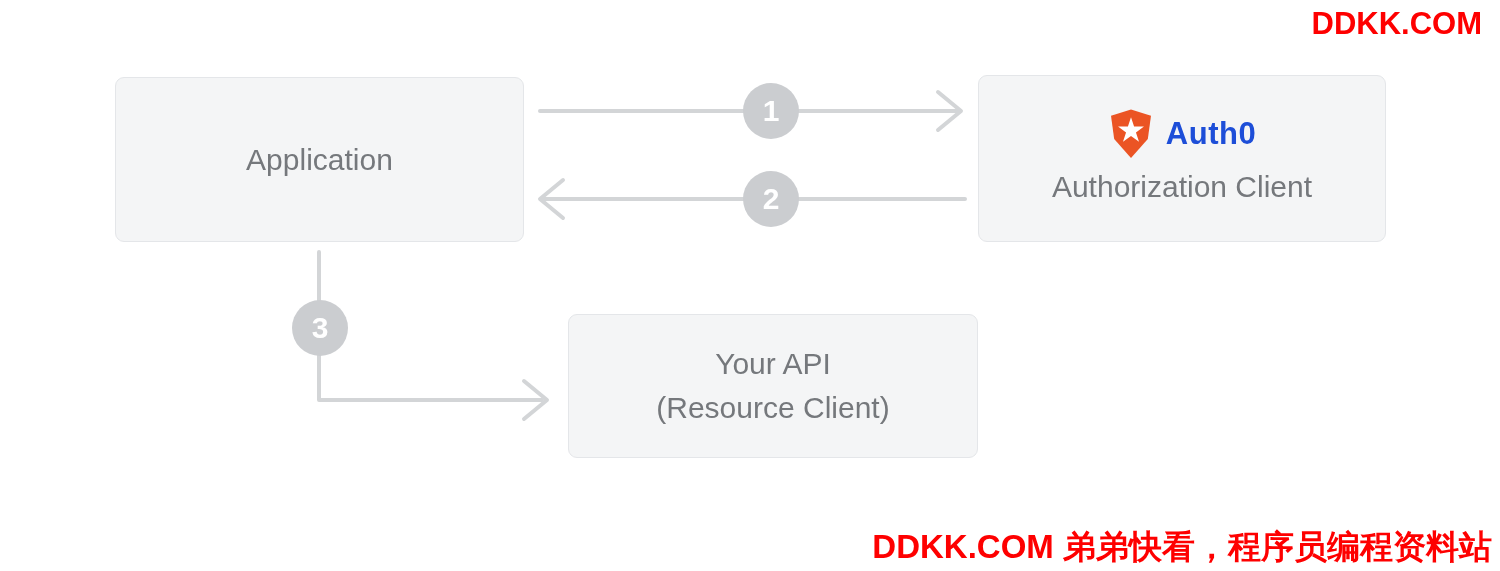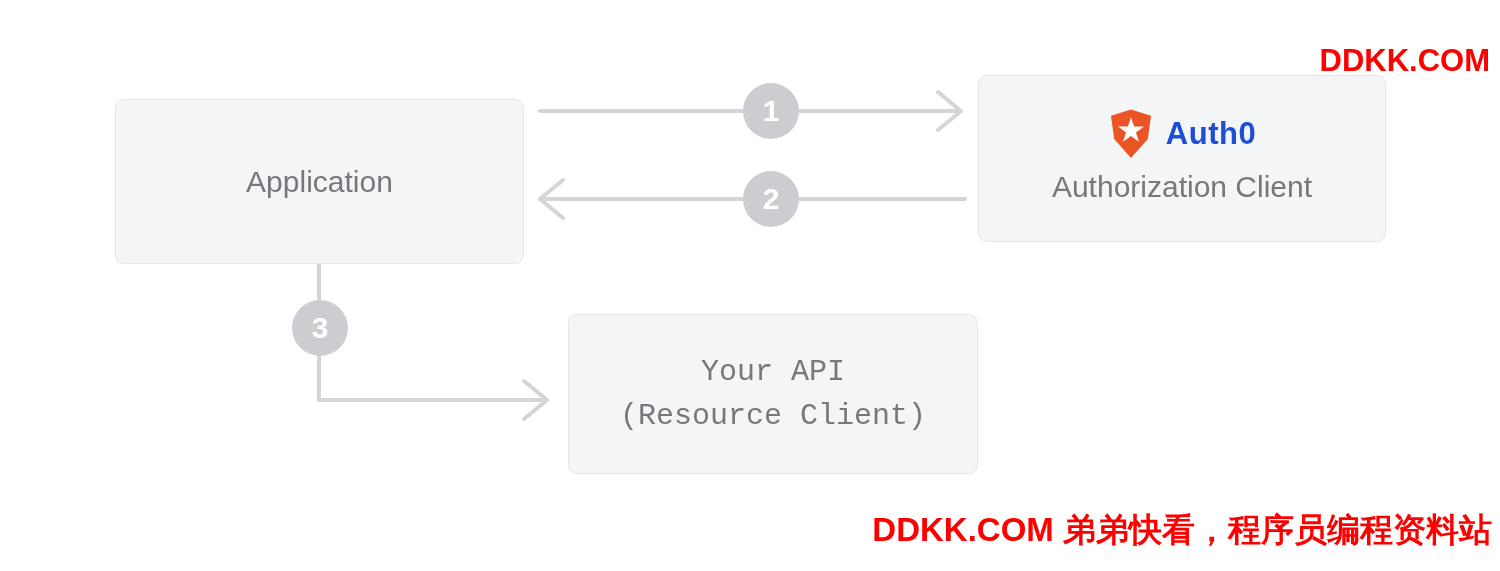--- a/index.html
+++ b/index.html
@@ -31,23 +31,23 @@
     display: flex;
     flex-direction: column;
     align-items: center;
     justify-content: center;
     color: #75787c;
     font-size: 30px;
     line-height: 44px;
     text-align: center;
     box-sizing: border-box;
   }
-  .node-app  { left: 115px; top: 77px;  width: 409px; height: 165px; margin-top: 22px; }
+  .node-app  { left: 115px; top: 77px;  width: 409px; height: 165px; }
   .node-auth { left: 978px; top: 75px;  width: 408px; height: 167px; }
-  .node-api  { left: 568px; top: 314px; width: 410px; height: 160px; font-family: Liberation Mono, monospace; }
+  .node-api  { left: 568px; top: 314px; width: 410px; height: 144px; }
   .auth0-row {
     display: flex;
     align-items: center;
     gap: 12px;
     margin-bottom: 6px;
   }
   .auth0-shield { width: 46px; height: 50px; display: inline-flex; }
   .auth0-shield svg { width: 100%; height: 100%; }
   .auth0-word {
     color: #1d4ed8;
@@ -67,30 +67,29 @@
     justify-content: center;
     font-size: 30px;
     font-weight: 600;
   }
   .step-1 { left: 743px; top: 83px;  }
   .step-2 { left: 743px; top: 171px; }
   .step-3 { left: 292px; top: 300px; }
   .watermark-top {
     position: absolute;
     top: 6px;
-    right: 10px;
+    right: 18px;
     color: #fe0000;
     font-weight: 700;
     font-size: 31px;
     white-space: nowrap;
-    margin-top: 37px;
   }
   .watermark-bottom {
     position: absolute;
-    bottom: 18px;
+    bottom: 1px;
     right: 8px;
     color: #fe0000;
     font-weight: 700;
     font-size: 33px;
     white-space: nowrap;
   }
 </style>
 </head>
 <body>
 

